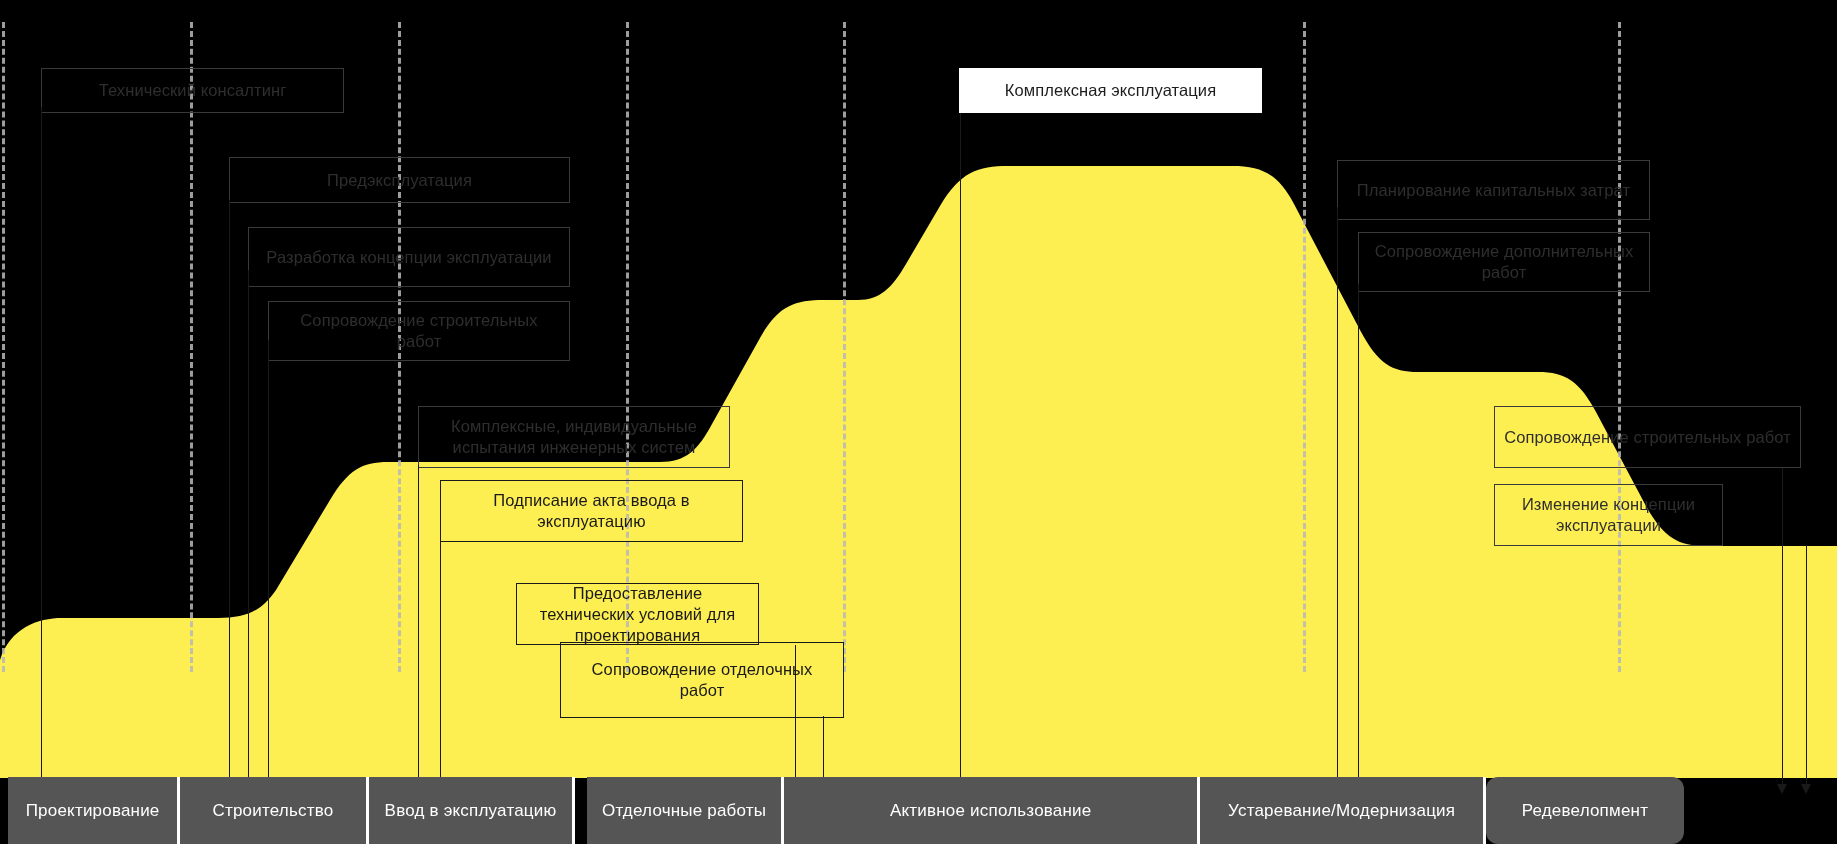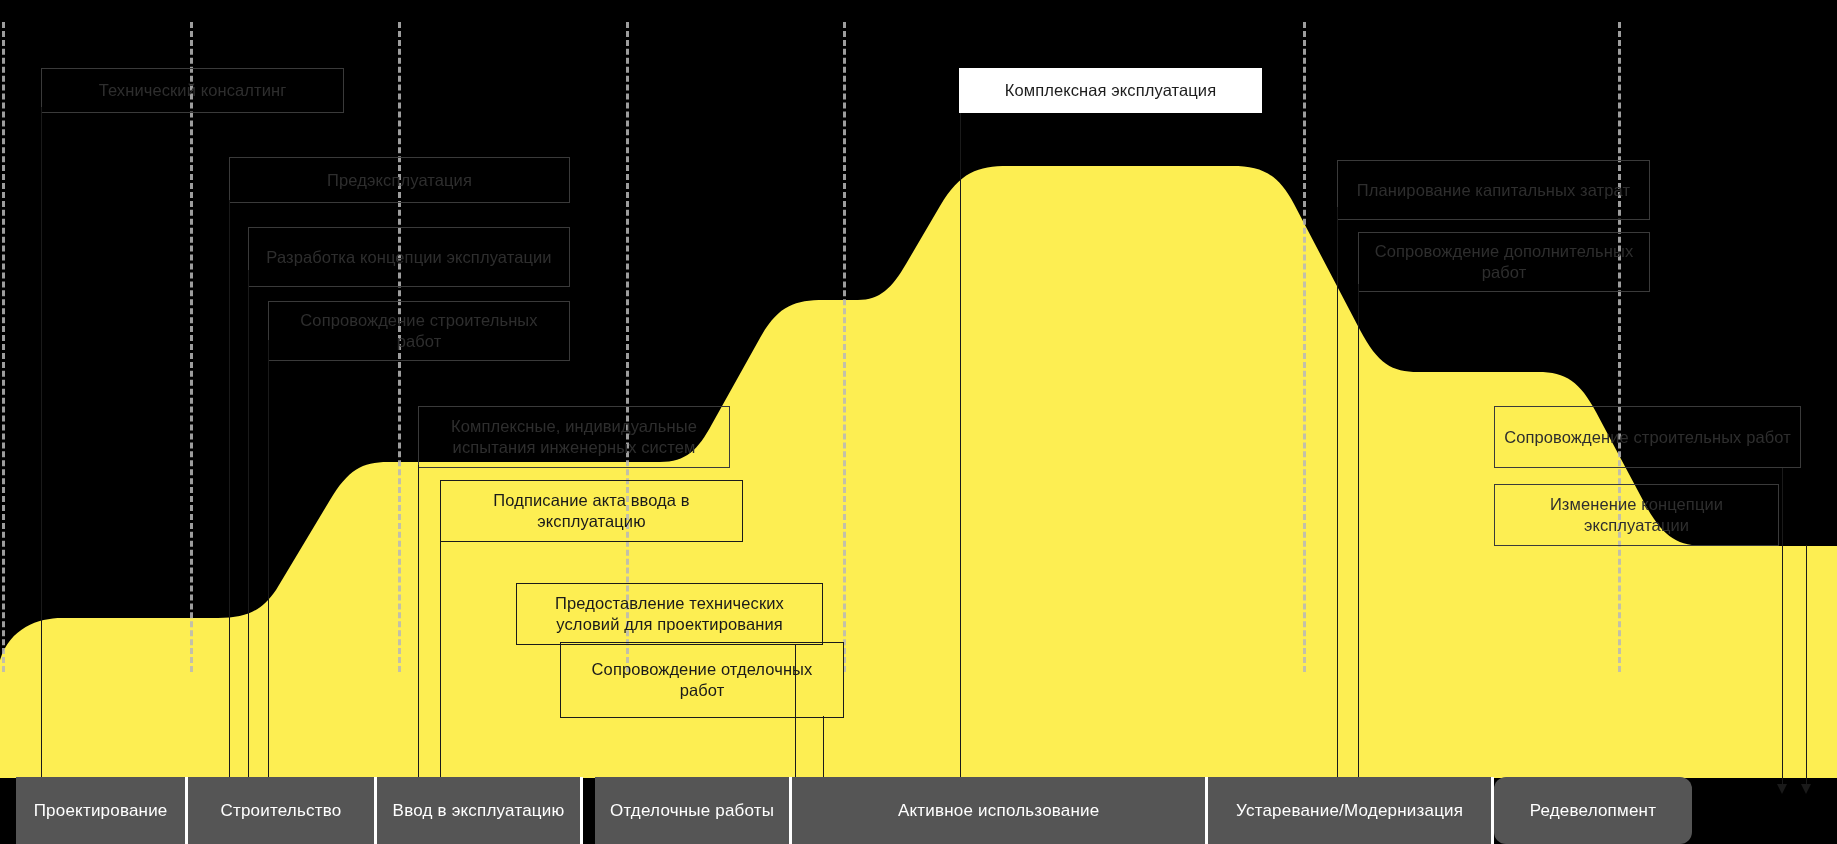--- a/index.html
+++ b/index.html
@@ -77,21 +77,21 @@
     bottom: -9px;
     width: 0; height: 0;
     border-left: 5.5px solid transparent;
     border-right: 5.5px solid transparent;
     border-top: 10px solid #1a1a1a;
   }
 
   
   #phase-bar {
     position: absolute;
-    left: 16px;
+    left: 8px;
     bottom: 0;
     width: 1676px;
     height: 67px;
     display: flex;
     z-index: 12;
   }
   .phase-cell {
     box-sizing: border-box;
     background: #555555;
     color: #ffffff;
@@ -179,21 +179,21 @@
   </div>
 
   <div class="svc" style="left:418px; top:406px; width:312px; height:62px;">
     <span>Комплексные, индивидуальные испытания инженерных систем</span>
   </div>
 
   <div class="svc onlight" style="left:440px; top:480px; width:303px; height:62px;">
     <span>Подписание акта ввода в эксплуатацию</span>
   </div>
 
-  <div class="svc onlight" style="left:516px; top:583px; width:307px; height:62px;">
+  <div class="svc onlight" style="left:516px; top:583px; width:243px; height:62px;">
     <span>Предоставление технических условий для проектирования</span>
   </div>
 
   <div class="svc onlight" style="left:516px; top:642px; width:284px; height:76px;margin-left:44px;">
     <span>Сопровождение отделочных работ</span>
   </div>
 
   <div class="svc highlight" style="left:959px; top:68px; width:303px; height:45px;">
     <span>Комплексная эксплуатация</span>
   </div>
@@ -203,21 +203,21 @@
   </div>
 
   <div class="svc" style="left:1358px; top:232px; width:292px; height:60px;">
     <span>Сопровождение дополнительных работ</span>
   </div>
 
   <div class="svc" style="left:1494px; top:406px; width:307px; height:62px;">
     <span>Сопровождение строительных работ</span>
   </div>
 
-  <div class="svc" style="left:1494px; top:484px; width:285px; height:62px;">
+  <div class="svc" style="left:1494px; top:484px; width:229px; height:62px;">
     <span>Изменение концепции эксплуатации</span>
   </div>
 
   <div id="phase-bar">
     <div class="phase-cell" style="width:190px;">
       <span>Проектирование</span>
     </div>
     <div class="phase-cell" style="width:208px;">
       <span>Строительство</span>
     </div>

